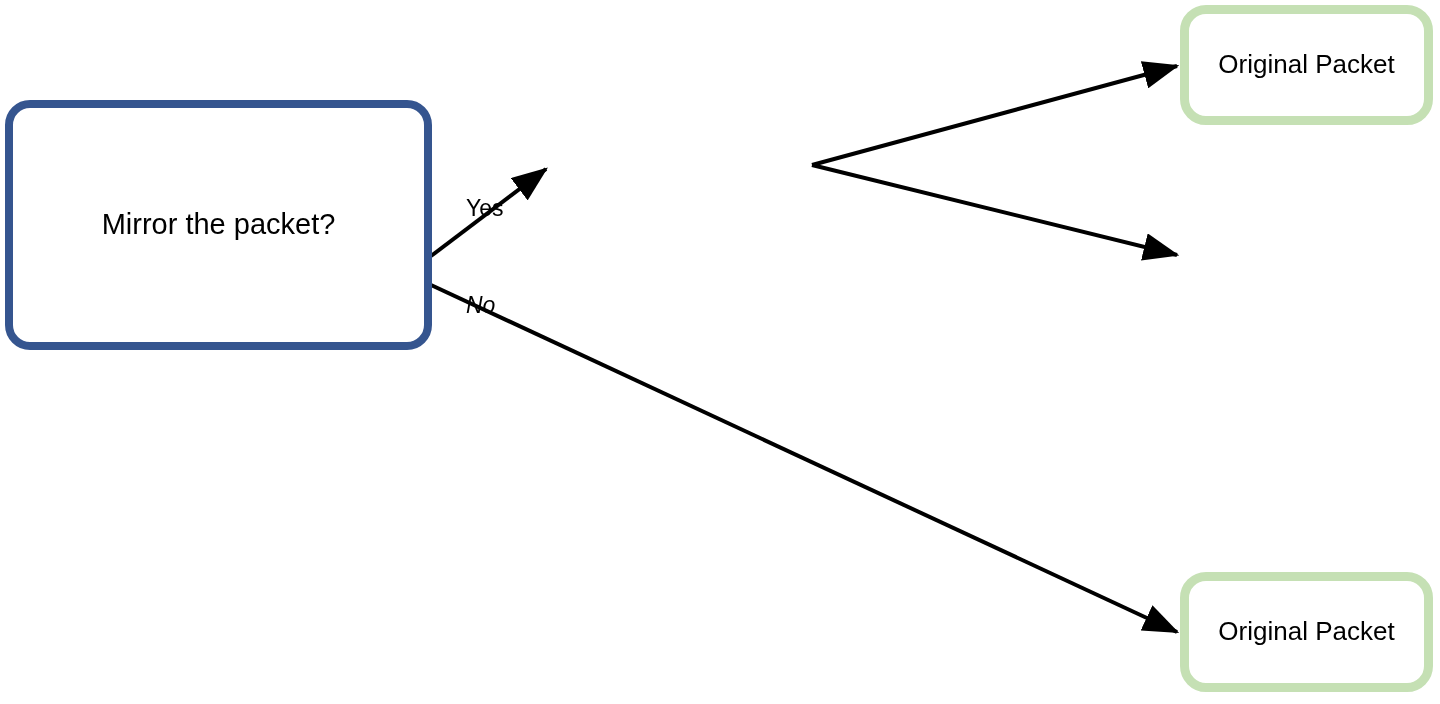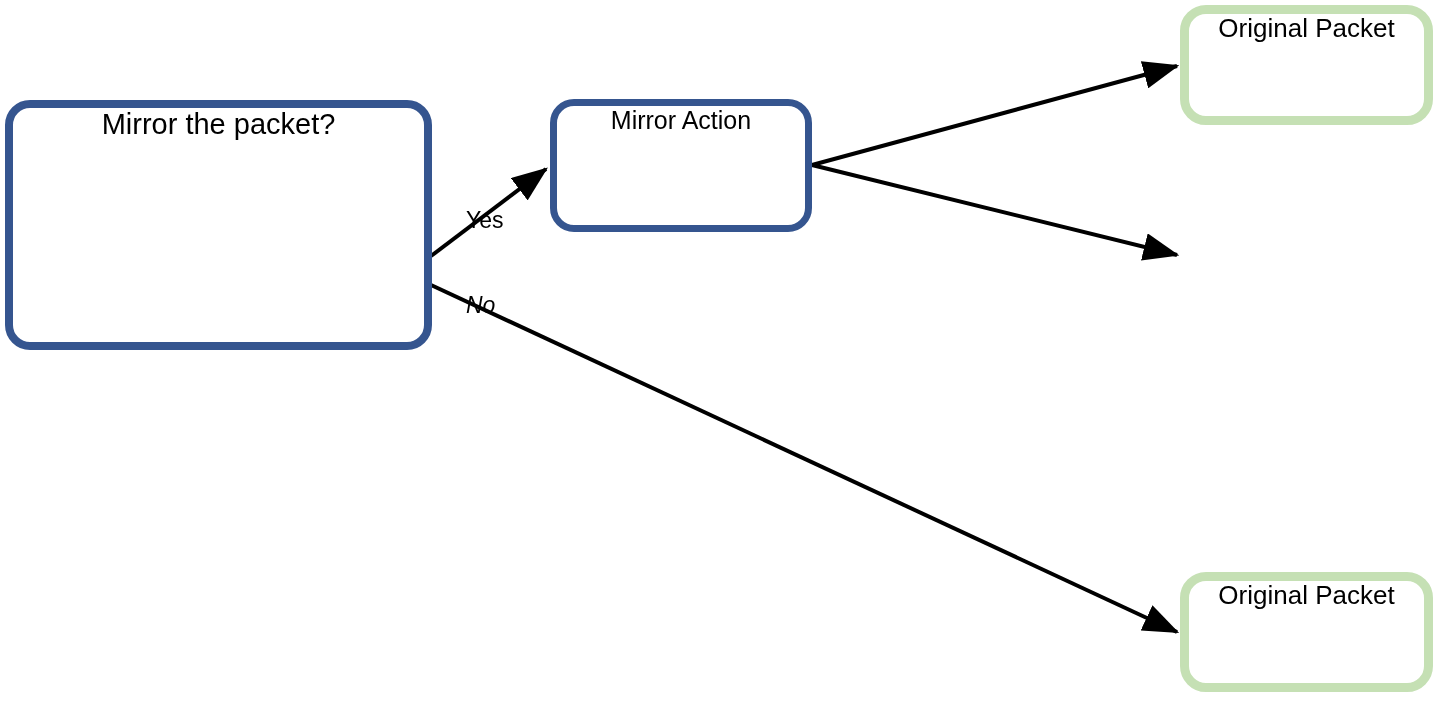--- a/index.html
+++ b/index.html
@@ -23,20 +23,21 @@
     top: 0;
     width: 1440px;
     height: 704px;
     pointer-events: none;
   }
   .node {
     position: absolute;
     box-sizing: border-box;
     background: #ffffff;
     display: flex;
+    align-items: center;
     justify-content: center;
     text-align: center;
     color: #000000;
     line-height: 1.15;
   }
   .node-blue {
     border-style: solid;
     border-color: #35558f;
   }
   .node-green {
@@ -94,21 +95,20 @@
   .edge-label {
     position: absolute;
     color: #000000;
     font-size: 23px;
     line-height: 1;
     white-space: nowrap;
   }
   #label-yes {
     left: 466px;
     top: 197px;
-    margin-top: 12px;
   }
   #label-no {
     left: 466px;
     top: 294px;
     font-style: italic;
   }
 </style>
 </head>
 <body>
 
@@ -127,23 +127,20 @@
 
     <line x1="812" y1="165" x2="1177" y2="66" stroke="#000000" stroke-width="4" marker-end="url(#arrowhead)"></line>
 
     <line x1="812" y1="165" x2="1177" y2="255" stroke="#000000" stroke-width="4" marker-end="url(#arrowhead)"></line>
   </svg>
 
   <div class="node node-blue" id="node-decision">
     <span>Mirror the packet?</span>
   </div>
 
-  <div class="node node-blue" id="node-action">
-    <span>Mirror Action</span>
-  </div>
 
   <div class="node node-green" id="node-out-original-top">
     <span>Original Packet</span>
   </div>
 
 
   <div class="node node-green" id="node-out-original-bottom">
     <span>Original Packet</span>
   </div>
 

